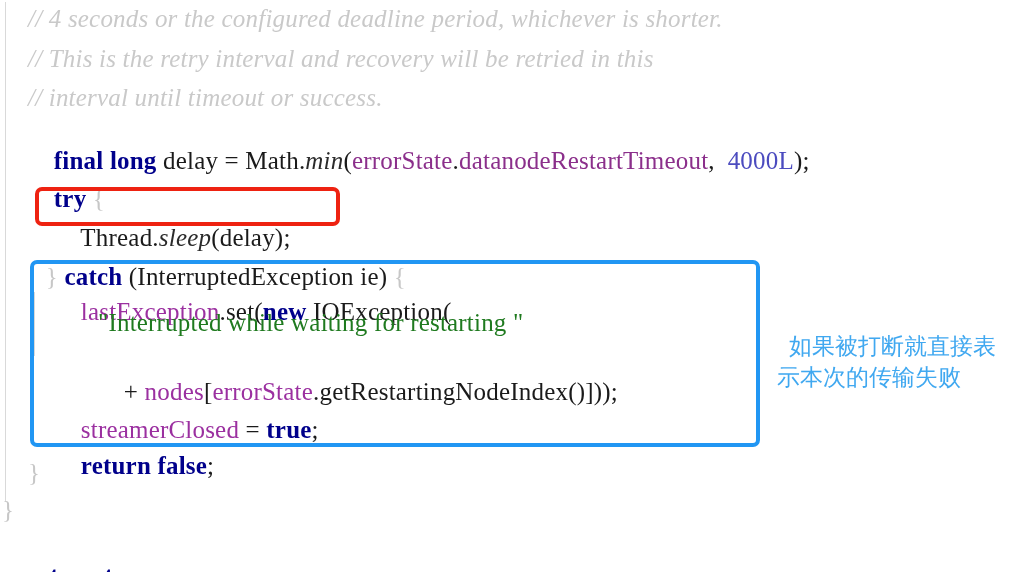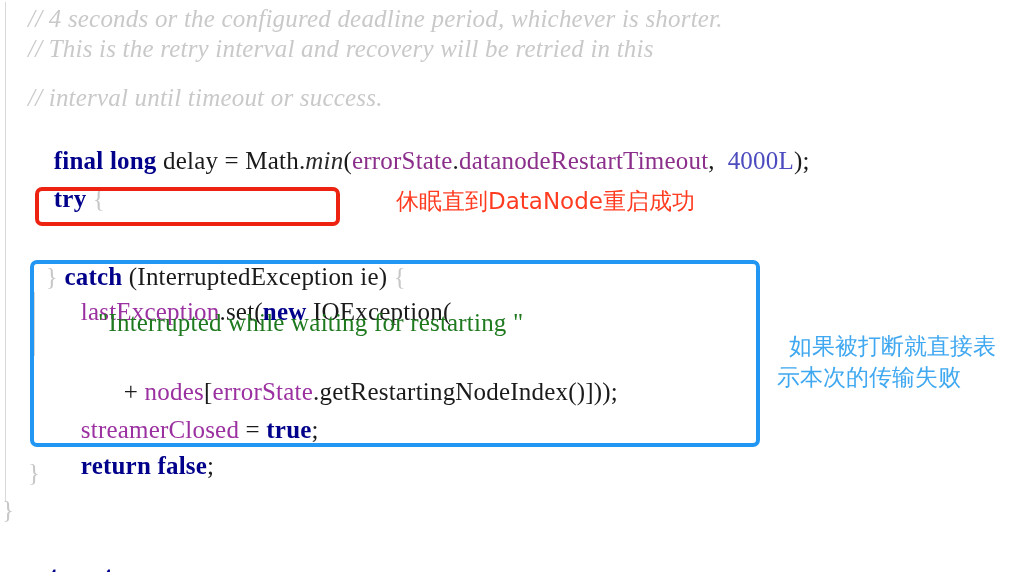--- a/index.html
+++ b/index.html
@@ -87,31 +87,34 @@
 </style>
 </head>
 <body>
 
 <div id="code-surface">
 
   <div class="indent-guide" style="left:5px; top:2px; height:500px;"></div>
   <div class="indent-guide" style="left:34px; top:292px; height:64px;"></div>
 
   <div class="code-line cmt" style="left:28px; top:4px;">// 4 seconds or the configured deadline period, whichever is shorter.</div>
-  <div class="code-line cmt" style="left:28px; top:34px;">// This is the retry interval and recovery will be retried in this</div>
+  <div class="code-line cmt" style="left:28px; top:44px;">// This is the retry interval and recovery will be retried in this</div>
   <div class="code-line cmt" style="left:28px; top:83px;text-align:center;">// interval until timeout or success.</div>
 
   <div class="code-line" style="left:28px; top:117px;">
     <span class="tok kw">final</span><span class="tok plain"> </span><span class="tok kw">long</span><span class="tok plain"> delay = Math.</span><span class="tok method">min</span><span class="tok plain">(</span><span class="tok field">errorState</span><span class="tok plain">.</span><span class="tok field">datanodeRestartTimeout</span><span class="tok plain">,  </span><span class="tok num">4000L</span><span class="tok plain">);</span>
   </div>
 
   <div class="code-line" style="left:28px; top:155px;">
     <span class="tok kw">try</span><span class="tok brace"> {</span>
   </div>
 
+  <div class="code-line" style="left:55px; top:194px;">
+    <span class="tok plain">Thread.</span><span class="tok method">sleep</span><span class="tok plain">(delay);</span>
+  </div>
 
   <div class="code-line" style="left:20px; top:233px;">
     <span class="tok brace">}</span><span class="tok kw"> catch</span><span class="tok plain"> (InterruptedException ie) </span><span class="tok brace">{</span>
   </div>
 
   <div class="code-line" style="left:55px; top:268px;">
     <span class="tok field2">lastException</span><span class="tok plain">.set(</span><span class="tok kw">new</span><span class="tok plain"> IOException(</span>
   </div>
 
   <div class="code-line str" style="left:98px; top:308px;">"Interrupted while waiting for restarting "</div>
@@ -131,18 +134,17 @@
   <div class="code-line brace" style="left:28px; top:458px;">}</div>
   <div class="code-line brace" style="left:2px; top:495px;">}</div>
 
   <div class="code-line" style="left:2px; top:532px;">
     <span class="tok kw">return</span><span class="tok plain"> </span><span class="tok kw">true</span><span class="tok plain">;</span>
   </div>
 
   <div class="box box-red" style="left:35px; top:187px; width:305px; height:39px;"></div>
   <div class="box box-blue" style="left:30px; top:260px; width:730px; height:187px;"></div>
 
-  <div class="annot annot-red" style="left:396px; top:186px;">休眠直到DataNode重启成功</div>
 
   <div class="annot annot-blue" style="left:777px; top:331px;margin-left:12px;">如果被打断就直接表</div>
   <div class="annot annot-blue" style="left:777px; top:362px;">示本次的传输失败</div>
 
 </div>
 
 </body></html>

